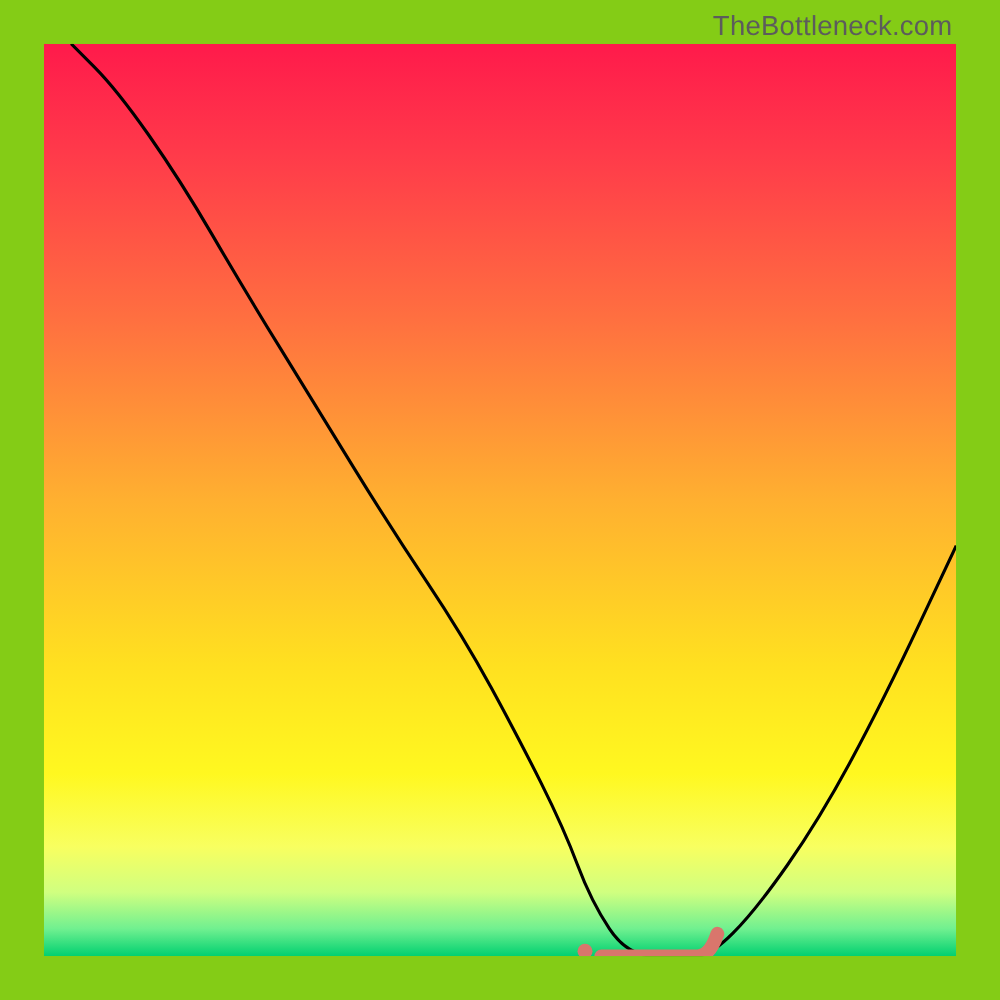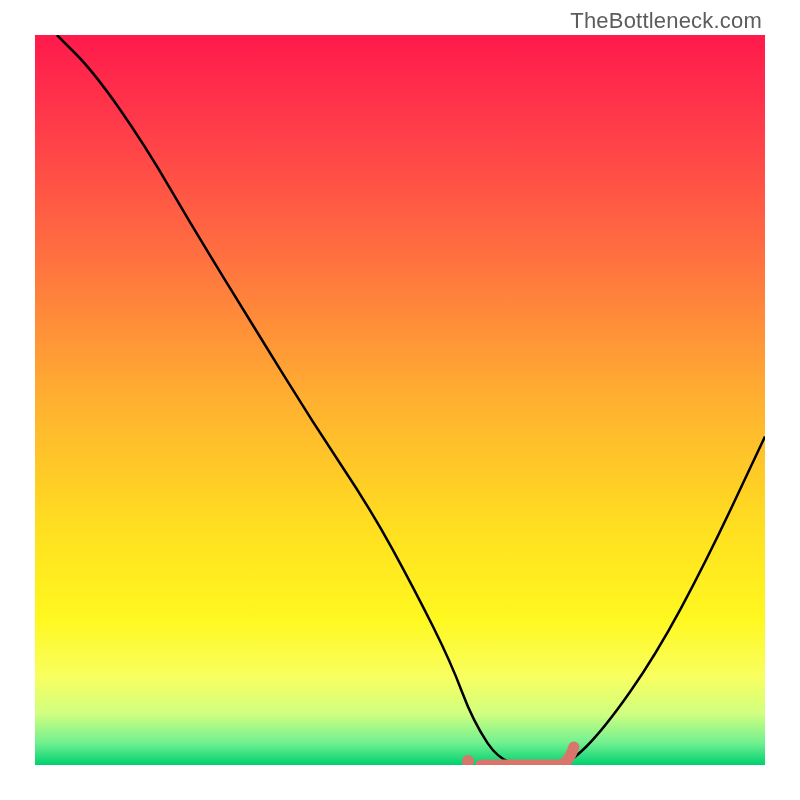--- a/index.html
+++ b/index.html
@@ -8,21 +8,21 @@
     background: #000;
     width: 800px;
     height: 800px;
     overflow: hidden;
     font-family: Arial, sans-serif;
   }
   .frame {
     position: relative;
     width: 800px;
     height: 800px;
-    background: #ffffff;
+    background: #84cc16;
   }
   .plot-area {
     position: absolute;
     left: 35px;
     top: 35px;
     width: 730px;
     height: 730px;
     overflow: hidden;
   }
   .gradient-bg {

